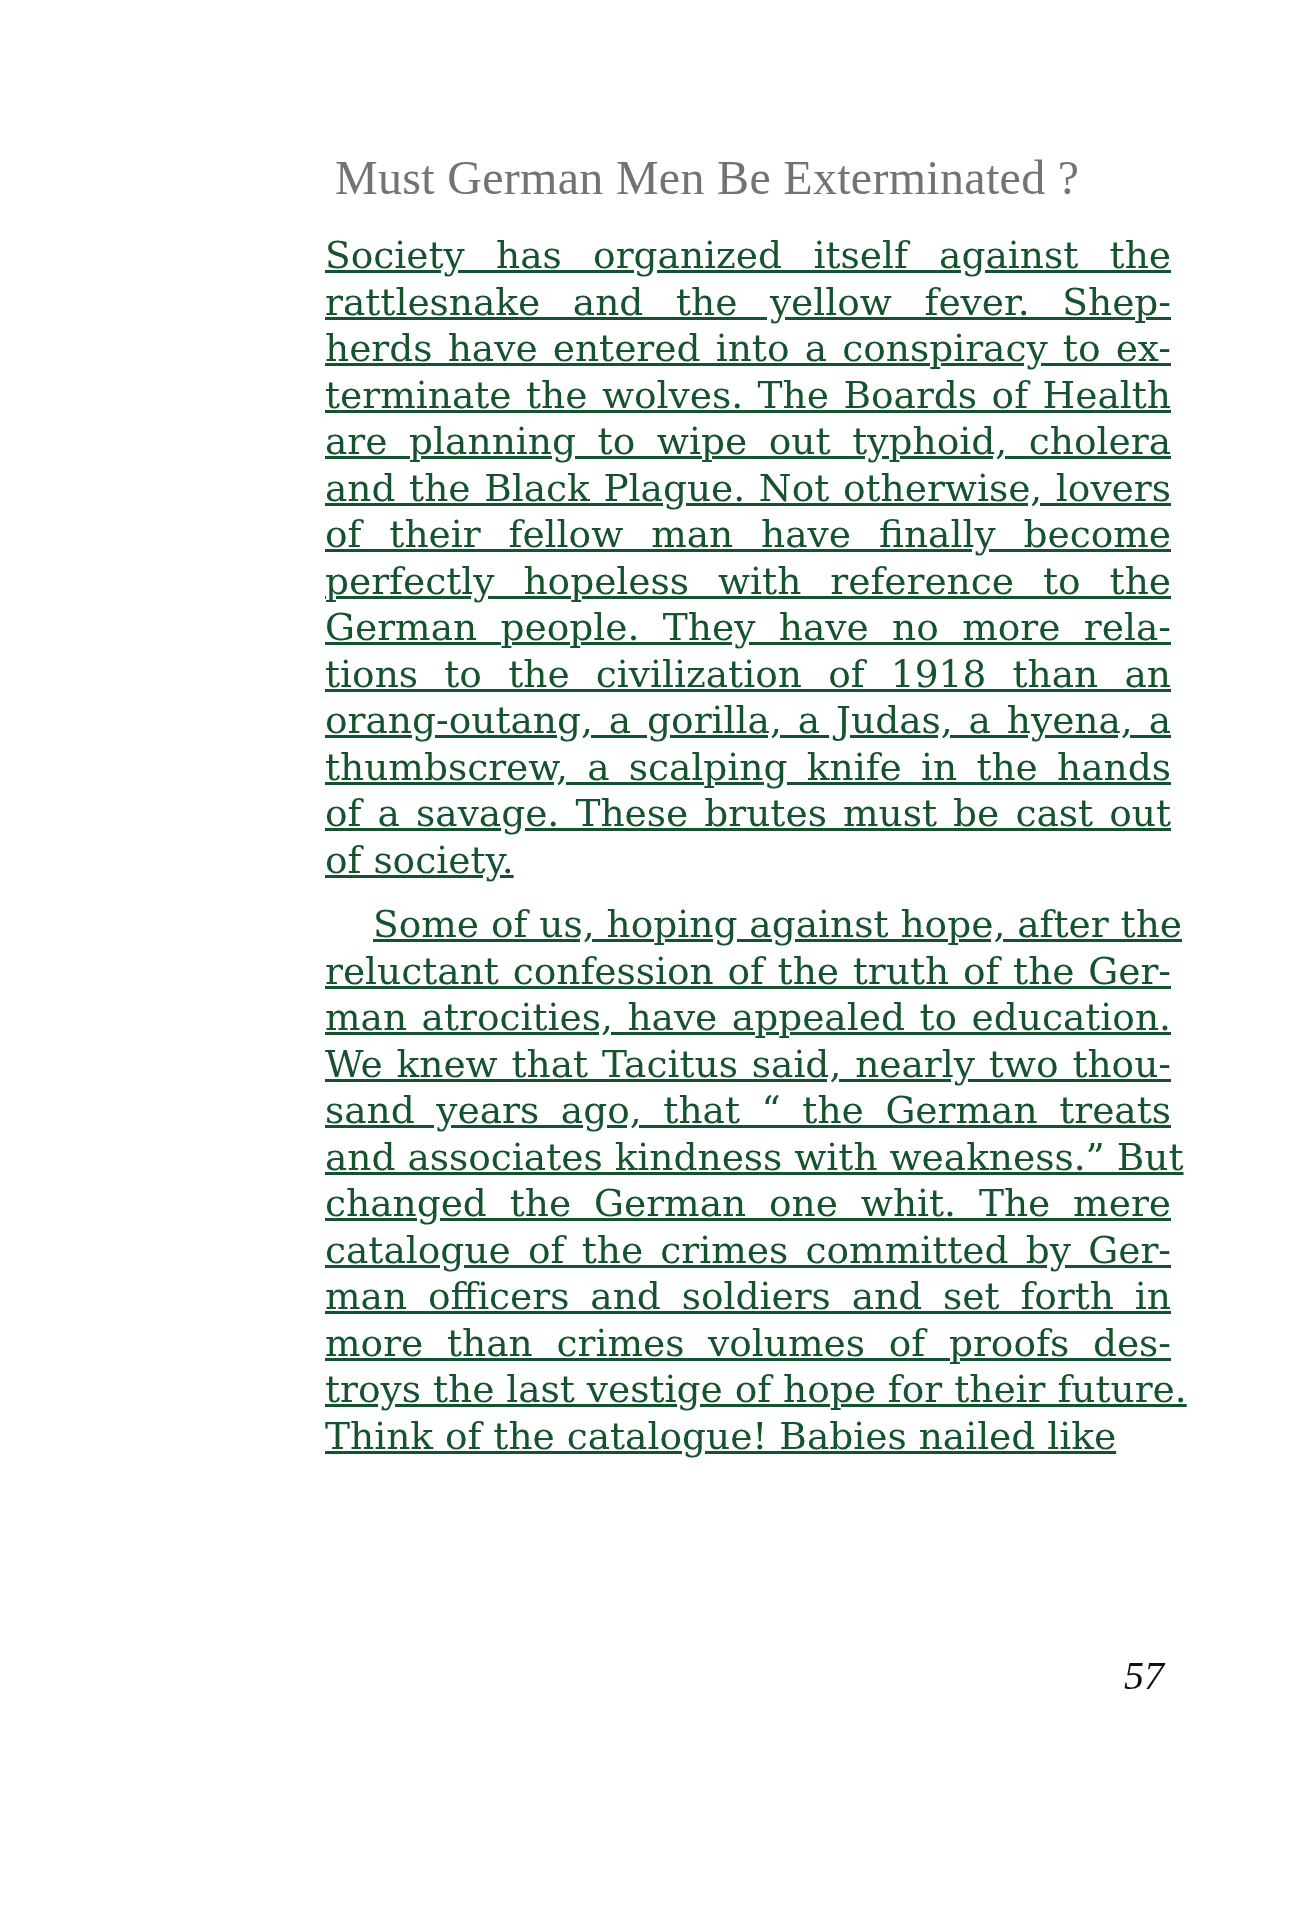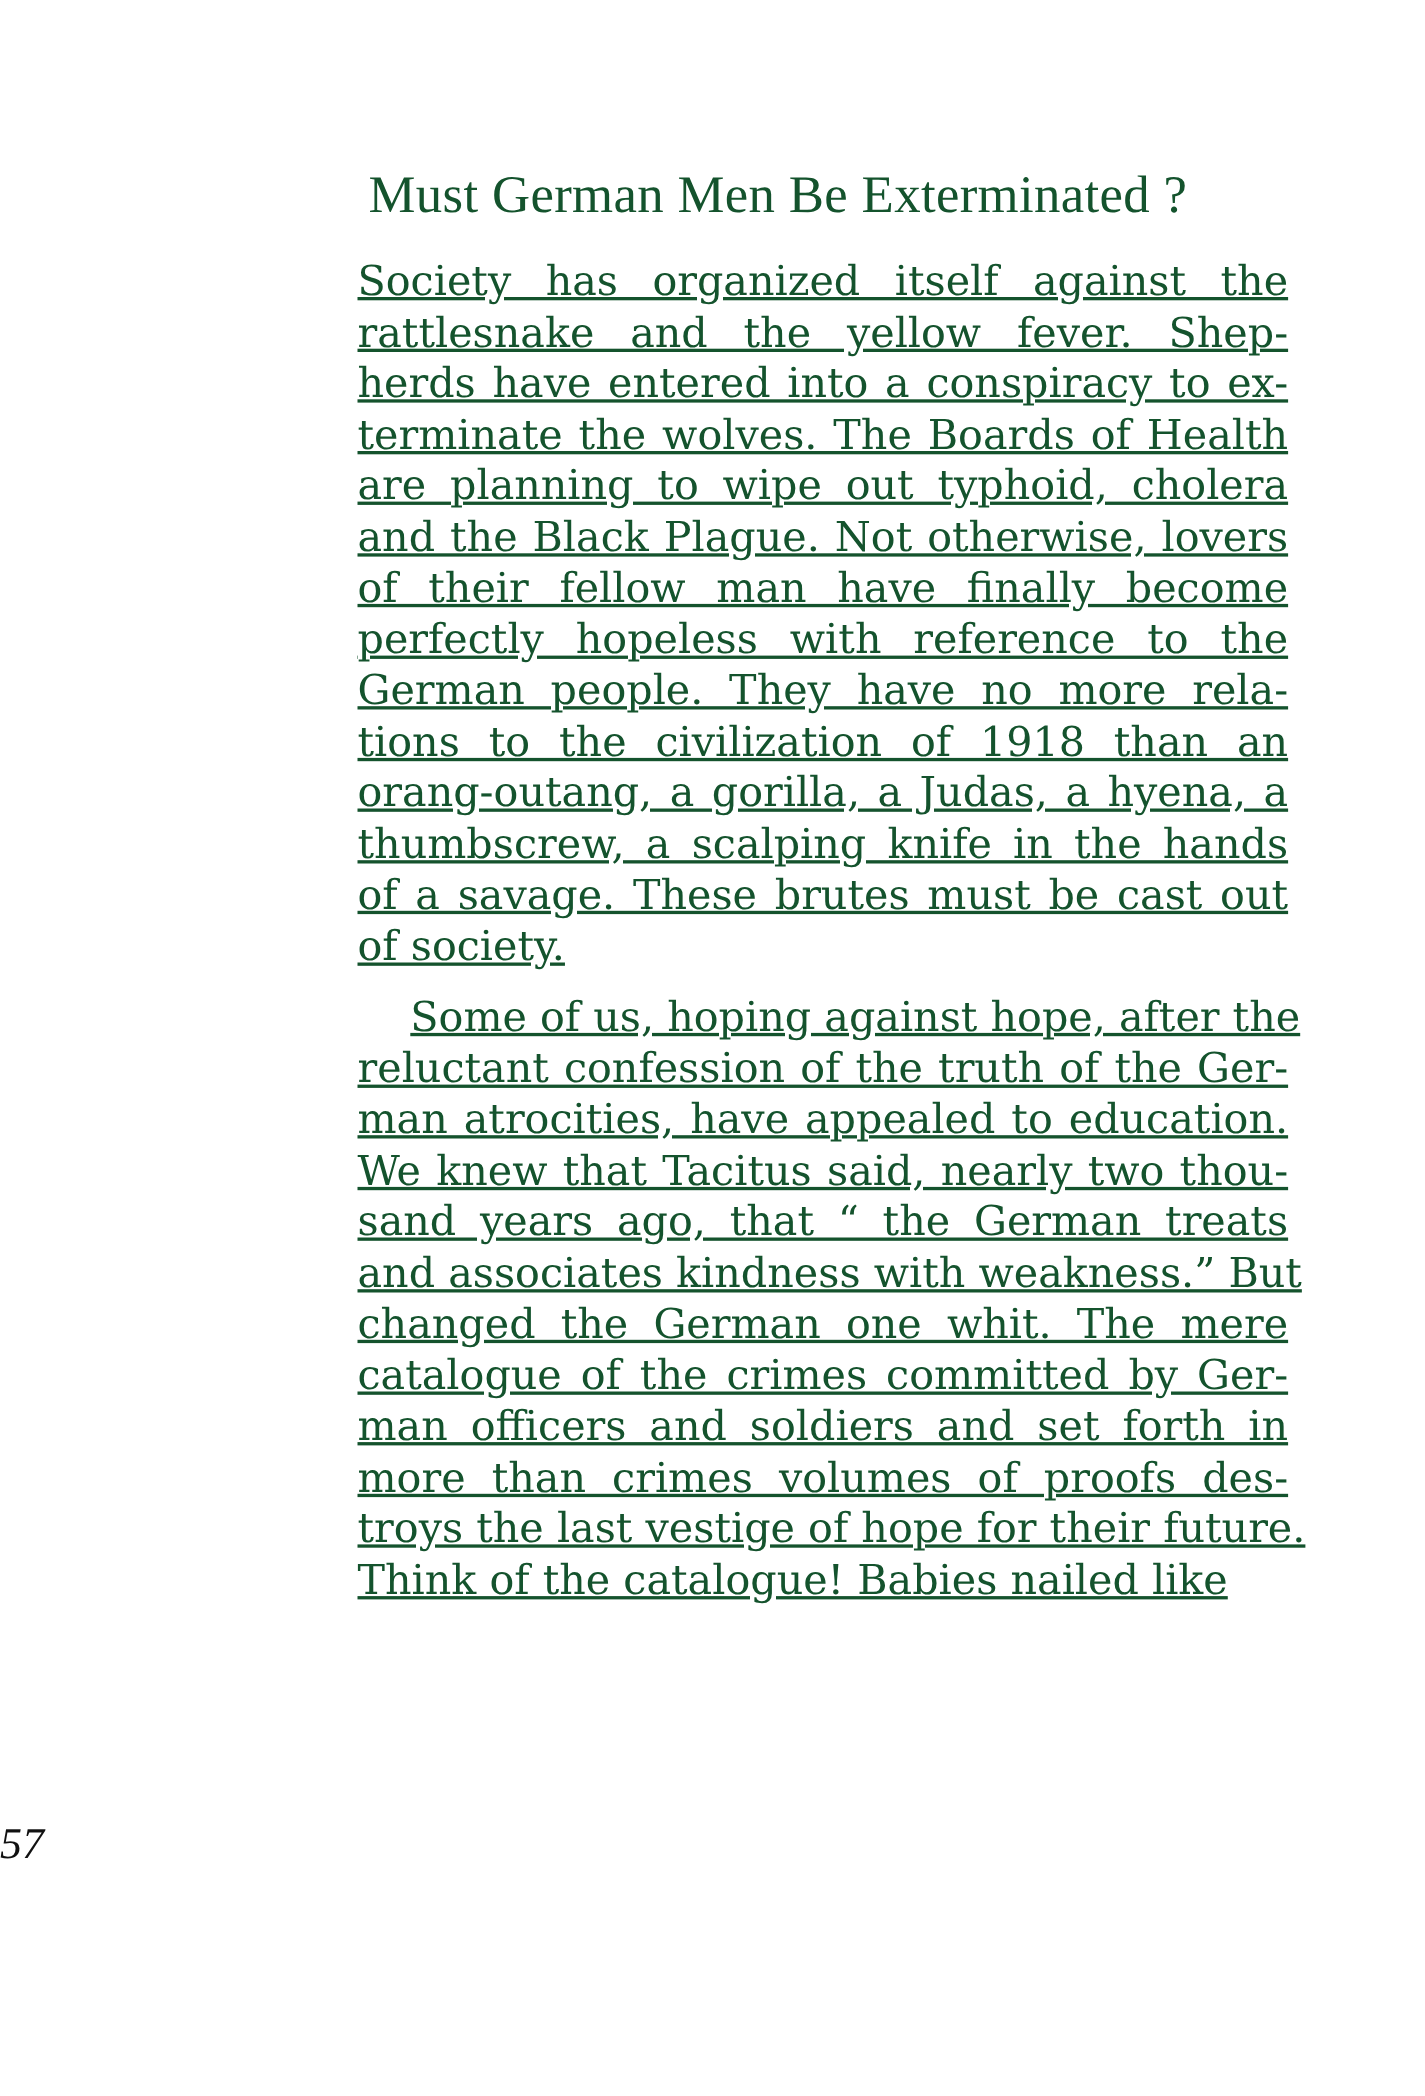--- a/index.html
+++ b/index.html
@@ -1,32 +1,32 @@
 <!DOCTYPE html>
 <html><head>
 <meta charset="utf-8">
 <style>
   html, body { margin: 0; padding: 0; background: #ffffff; }
   body { width: 1295px; height: 1905px; position: relative; overflow: hidden; }
   .page { position: absolute; left: 0; top: 0; width: 1295px; height: 1905px; background: #fff; }
   .header {
     position: absolute; left: 335px; top: 150px; width: 840px;
     font-family: "Liberation Serif", "DejaVu Serif", serif;
-    font-size: 48px; color: #14532d; white-space: nowrap; letter-spacing: 0.3px;
+    font-size: 48px; color: #737373; white-space: nowrap; letter-spacing: 0.3px;
   }
   .body-text {
     position: absolute; left: 325px; top: 232px; width: 846px;
     font-family: "DejaVu Serif", "Liberation Serif", serif;
     font-size: 37.5px; line-height: 46.5px; color: #14532d; text-decoration: underline;
   }
   .line { display: block; text-align: justify; text-align-last: justify; white-space: nowrap; height: 46.5px; overflow: visible; }
   .line.last { text-align-last: left; }
   .line.indent { padding-left: 48px; margin-top: 18px; }
   .folio {
-    position: absolute; left: 0; width: 1164px; top: 1652px; text-align: left;
+    position: absolute; left: 0; width: 1164px; top: 1652px; text-align: right;
     font-family: "Liberation Serif", "DejaVu Serif", serif; font-style: italic;
     font-size: 40px; color: #111;
   }
 </style>
 </head>
 <body>
 
 <div class="page">
   <div class="header">Must German Men Be Exterminated ?</div>
   <div class="body-text" id="body">

